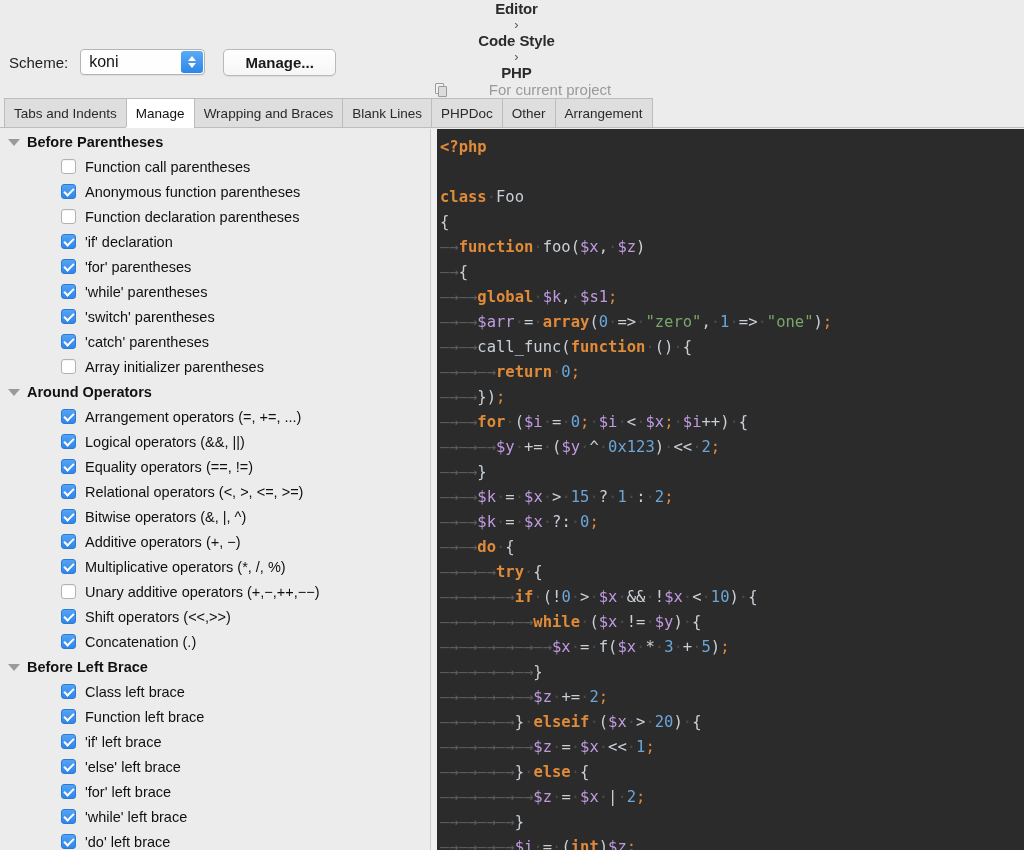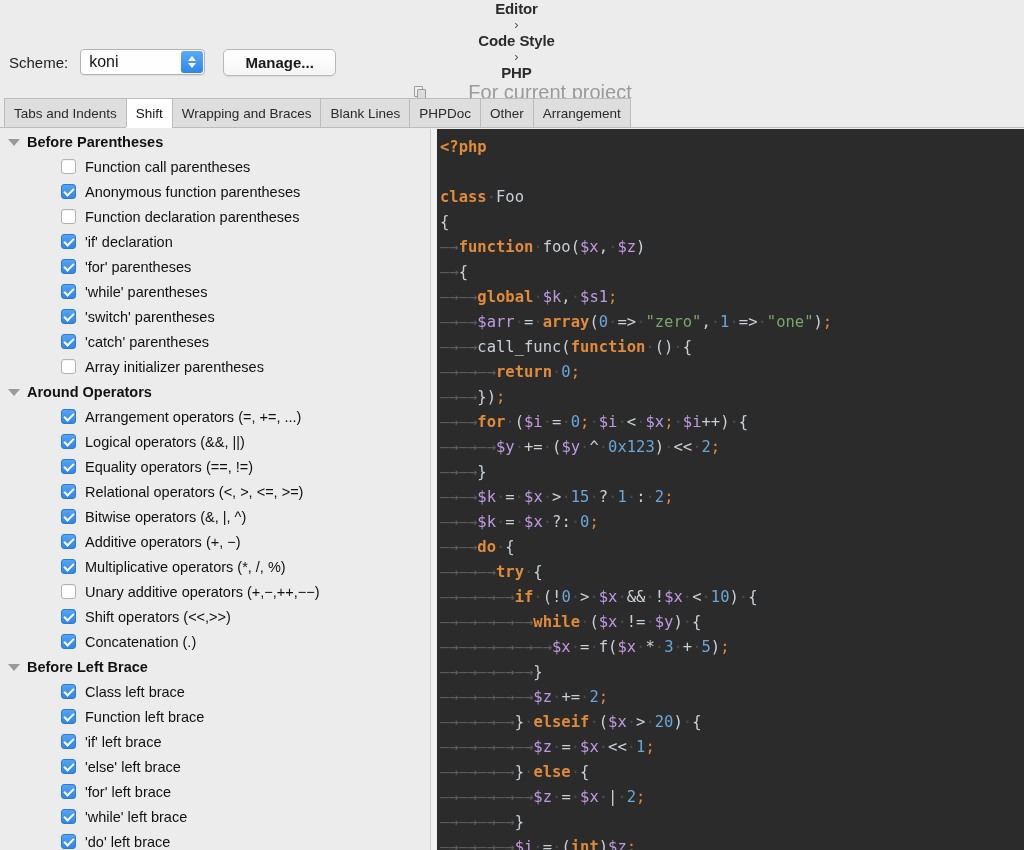--- a/index.html
+++ b/index.html
@@ -31,21 +31,21 @@
   }
   #scope-icon { width: 13px; height: 14px; position: relative; display: inline-block; }
   #scope-icon .sheet-back {
     position: absolute; left: 0; top: 0; width: 9px; height: 11px;
     border: 1.2px solid #9b9b9b; background: #f2f2f2; border-radius: 1px;
   }
   #scope-icon .sheet-front {
     position: absolute; left: 3px; top: 3px; width: 9px; height: 11px;
     border: 1.2px solid #9b9b9b; background: #dcdcdc; border-radius: 1px;
   }
-  #scope-label { font-size: 20px; color: #9a9a9a; margin-left: 36px; }
+  #scope-label { font-size: 15px; color: #9a9a9a; margin-left: 36px; }
 
   
   #scheme-row {
     position: absolute; left: 0; top: 43px; width: 1024px; height: 38px;
     display: flex; align-items: center; padding-left: 9px;
   }
   #scheme-label { font-size: 15px; color: #1d1d1d; margin-right: 12px; }
   #scheme-select {
     position: relative; width: 125px; height: 26px;
     background: #fefefe; border: 1px solid #b4b4b4; border-radius: 4px;
@@ -187,21 +187,21 @@
       <span class="stepper-arrow stepper-up"></span>
       <span class="stepper-arrow stepper-down"></span>
     </span>
   </div>
 
   <div id="manage-button">Manage...</div>
 </div>
 
 <div id="tab-bar">
     <div class="tab">Tabs and Indents</div>
-    <div class="tab active">Shift</div>
+    <div class="tab active">Manage</div>
     <div class="tab">Wrapping and Braces</div>
     <div class="tab">Blank Lines</div>
     <div class="tab">PHPDoc</div>
     <div class="tab">Other</div>
     <div class="tab">Arrangement</div>
   </div>
 
 <div id="settings-tree">
     <div class="section">
       <div class="section-header">

